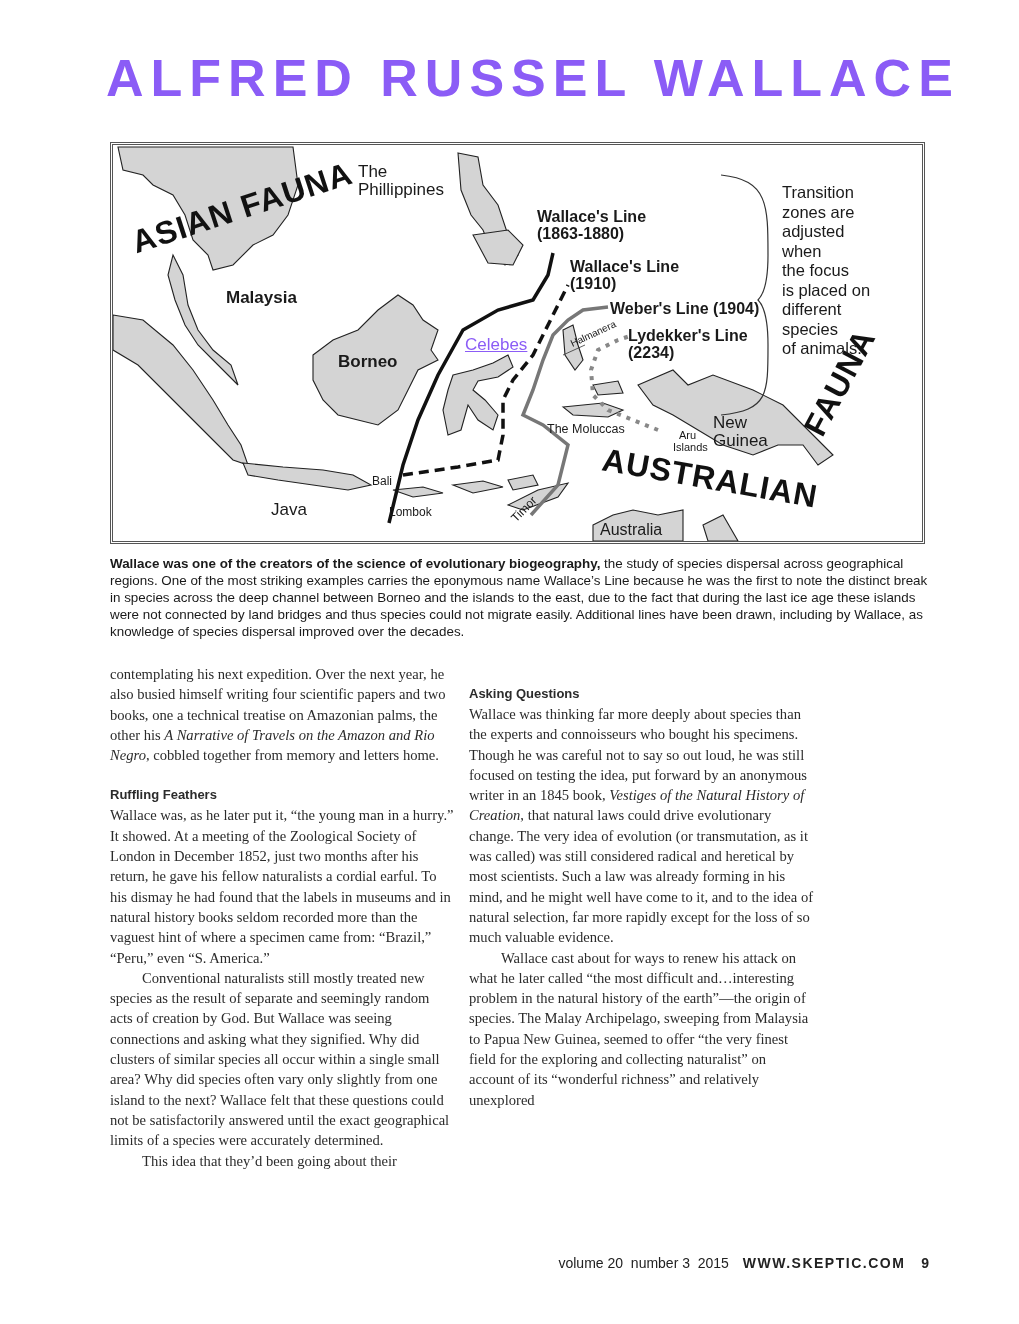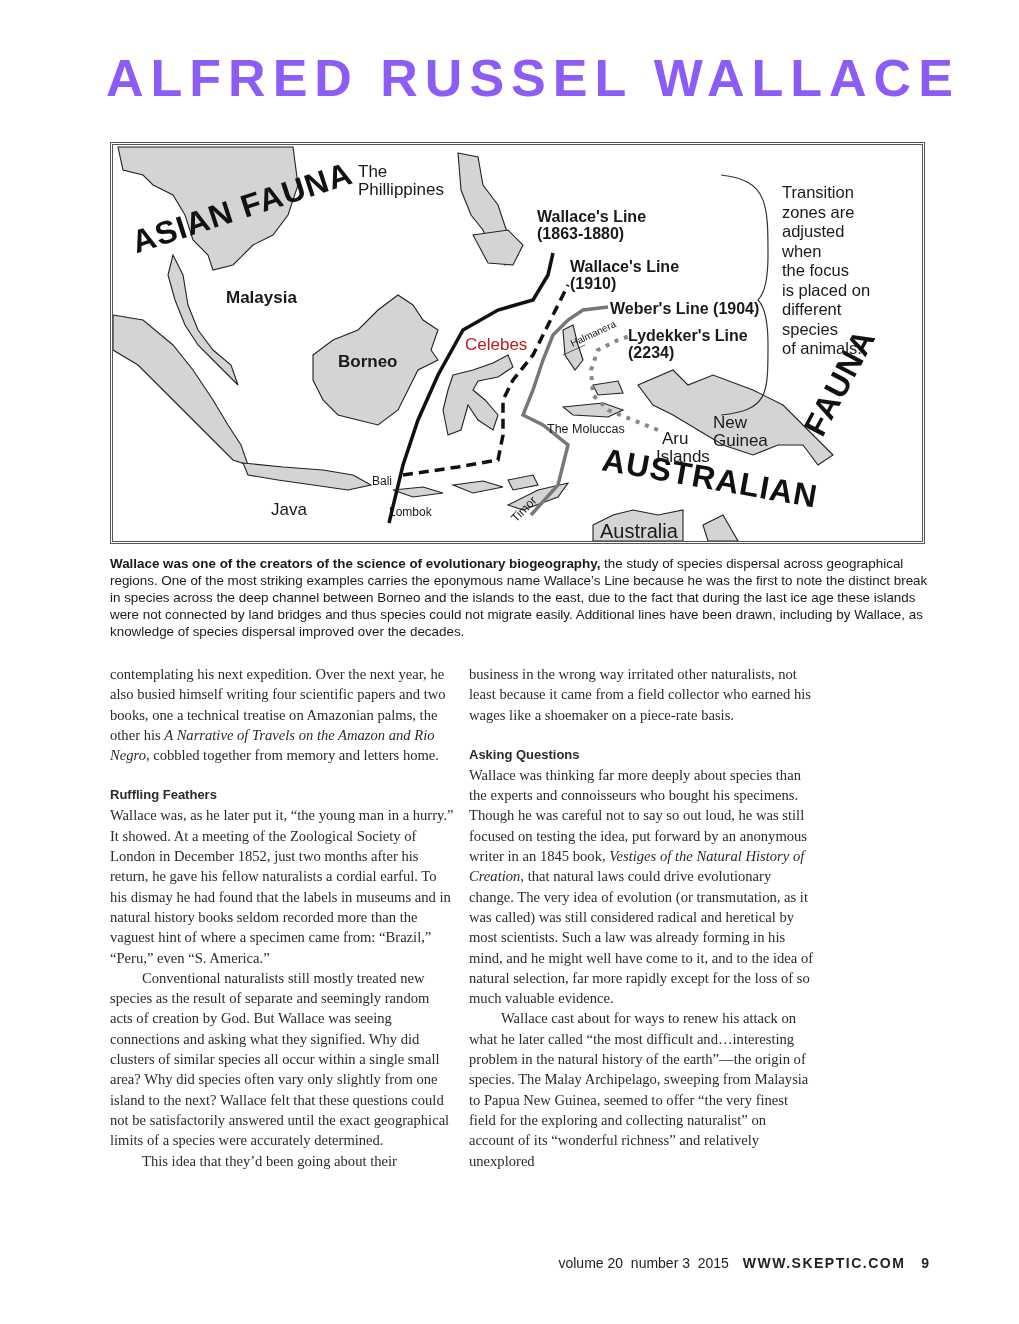--- a/index.html
+++ b/index.html
@@ -82,36 +82,36 @@
   <div class="fauna" style="left:20px; top:80px; transform:rotate(-18deg); transform-origin:left center;">ASIAN FAUNA</div>
   <div class="fauna" style="left:488px; top:315px; transform:rotate(10deg);">AUSTRALIAN</div>
   <div class="fauna" style="left:700px; top:270px; transform:rotate(-62deg); transform-origin:left center;">FAUNA</div>
 
   <div class="lbl region" style="left:245px; top:18px;">
     <div>The</div>
     <div>Phillippines</div>
   </div>
   <div class="lbl region" style="left:113px; top:144px;font-weight:bold;">Malaysia</div>
   <div class="lbl region" style="left:225px; top:208px;font-weight:bold;">Borneo</div>
-  <div class="lbl region" style="left:352px; top:191px; color:#b91c1c;">Celebes</div>
+  <div class="lbl region" style="left:352px; top:191px; color:#8b5cf6;text-decoration:underline;">Celebes</div>
   <div class="lbl region" style="left:158px; top:343px;margin-top:13px;">Java</div>
   <div class="lbl small" style="left:259px; top:330px;">Bali</div>
   <div class="lbl small" style="left:276px; top:361px;">Lombok</div>
   <div class="lbl small" style="left:396px; top:358px; transform:rotate(-45deg);">Timor</div>
   <div class="lbl small" style="left:456px; top:184px; font-size:10px; transform:rotate(-25deg);">Halmanera</div>
   <div class="lbl small" style="left:434px; top:278px; font-size:12.5px;">The Moluccas</div>
-  <div class="lbl small" style="left:543px; top:285px; font-size:17px;">
+  <div class="lbl small" style="left:560px; top:285px; font-size:11px;">
     <div style="padding-left:6px;">Aru</div>
     <div>Islands</div>
   </div>
   <div class="lbl region" style="left:600px; top:269px;">
     <div>New</div>
     <div>Guinea</div>
   </div>
-  <div class="lbl region" style="left:487px; top:376px; font-size:20px;">Australia</div>
+  <div class="lbl region" style="left:487px; top:376px; font-size:16px;">Australia</div>
 
   <div class="lbl line-lbl" style="left:424px; top:63px;">
     <div>Wallace's Line</div>
     <div>(1863-1880)</div>
   </div>
   <div class="lbl line-lbl" style="left:457px; top:113px;">
     <div>Wallace's Line</div>
     <div>(1910)</div>
   </div>
   <div class="lbl line-lbl" style="left:497px; top:155px;">Weber's Line (1904)</div>
@@ -137,21 +137,20 @@
 
 <div class="col left">
   <p><span>contemplating his next expedition. Over the next year, he also busied himself writing four scientific papers and two books, one a technical treatise on Amazonian palms, the other his </span><em>A Narrative of Travels on the Amazon and Rio Negro</em><span>, cobbled together from memory and letters home.</span></p>
   <h3>Ruffling Feathers</h3>
   <p>Wallace was, as he later put it, “the young man in a hurry.” It showed. At a meeting of the Zoological Society of London in December 1852, just two months after his return, he gave his fellow naturalists a cordial earful. To his dismay he had found that the labels in museums and in natural history books seldom recorded more than the vaguest hint of where a specimen came from: “Brazil,” “Peru,” even “S. America.”</p>
   <p class="indent">Conventional naturalists still mostly treated new species as the result of separate and seemingly random acts of creation by God. But Wallace was seeing connections and asking what they signified. Why did clusters of similar species all occur within a single small area? Why did species often vary only slightly from one island to the next? Wallace felt that these questions could not be satisfactorily answered until the exact geographical limits of a species were accurately determined.</p>
   <p class="indent">This idea that they’d been going about their</p>
 </div>
 
 <div class="col right">
-  <p>business in the wrong way irritated other naturalists, not least because it came from a field collector who earned his wages like a shoemaker on a piece-rate basis.</p>
   <h3>Asking Questions</h3>
   <p><span>Wallace was thinking far more deeply about species than the experts and connoisseurs who bought his specimens. Though he was careful not to say so out loud, he was still focused on testing the idea, put forward by an anonymous writer in an 1845 book, </span><em>Vestiges of the Natural History of Creation</em><span>, that natural laws could drive evolutionary change. The very idea of evolution (or transmutation, as it was called) was still considered radical and heretical by most scientists. Such a law was already forming in his mind, and he might well have come to it, and to the idea of natural selection, far more rapidly except for the loss of so much valuable evidence.</span></p>
   <p class="indent">Wallace cast about for ways to renew his attack on what he later called “the most difficult and…interesting problem in the natural history of the earth”—the origin of species. The Malay Archipelago, sweeping from Malaysia to Papua New Guinea, seemed to offer “the very finest field for the exploring and collecting naturalist” on account of its “wonderful richness” and relatively unexplored</p>
 </div>
 
 <div class="footer">
   <span style="white-space:pre;">volume 20  number 3  2015</span>
   <span class="site">WWW.SKEPTIC.COM</span>
   <span class="pg">9</span>
 </div>

